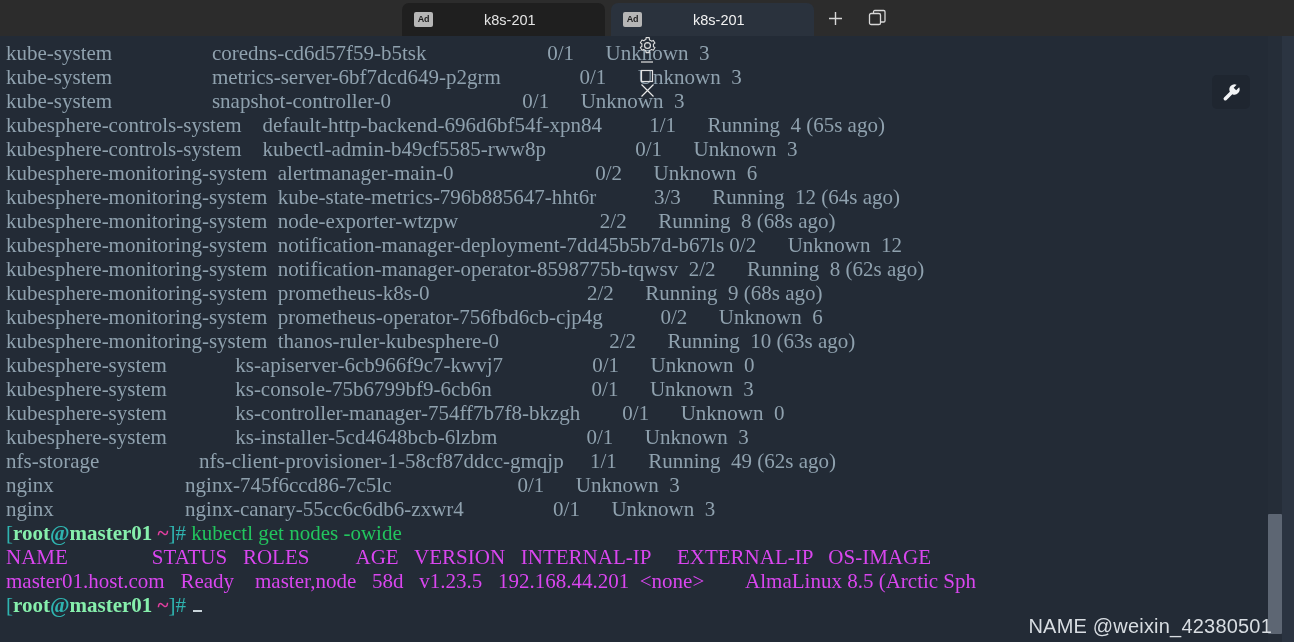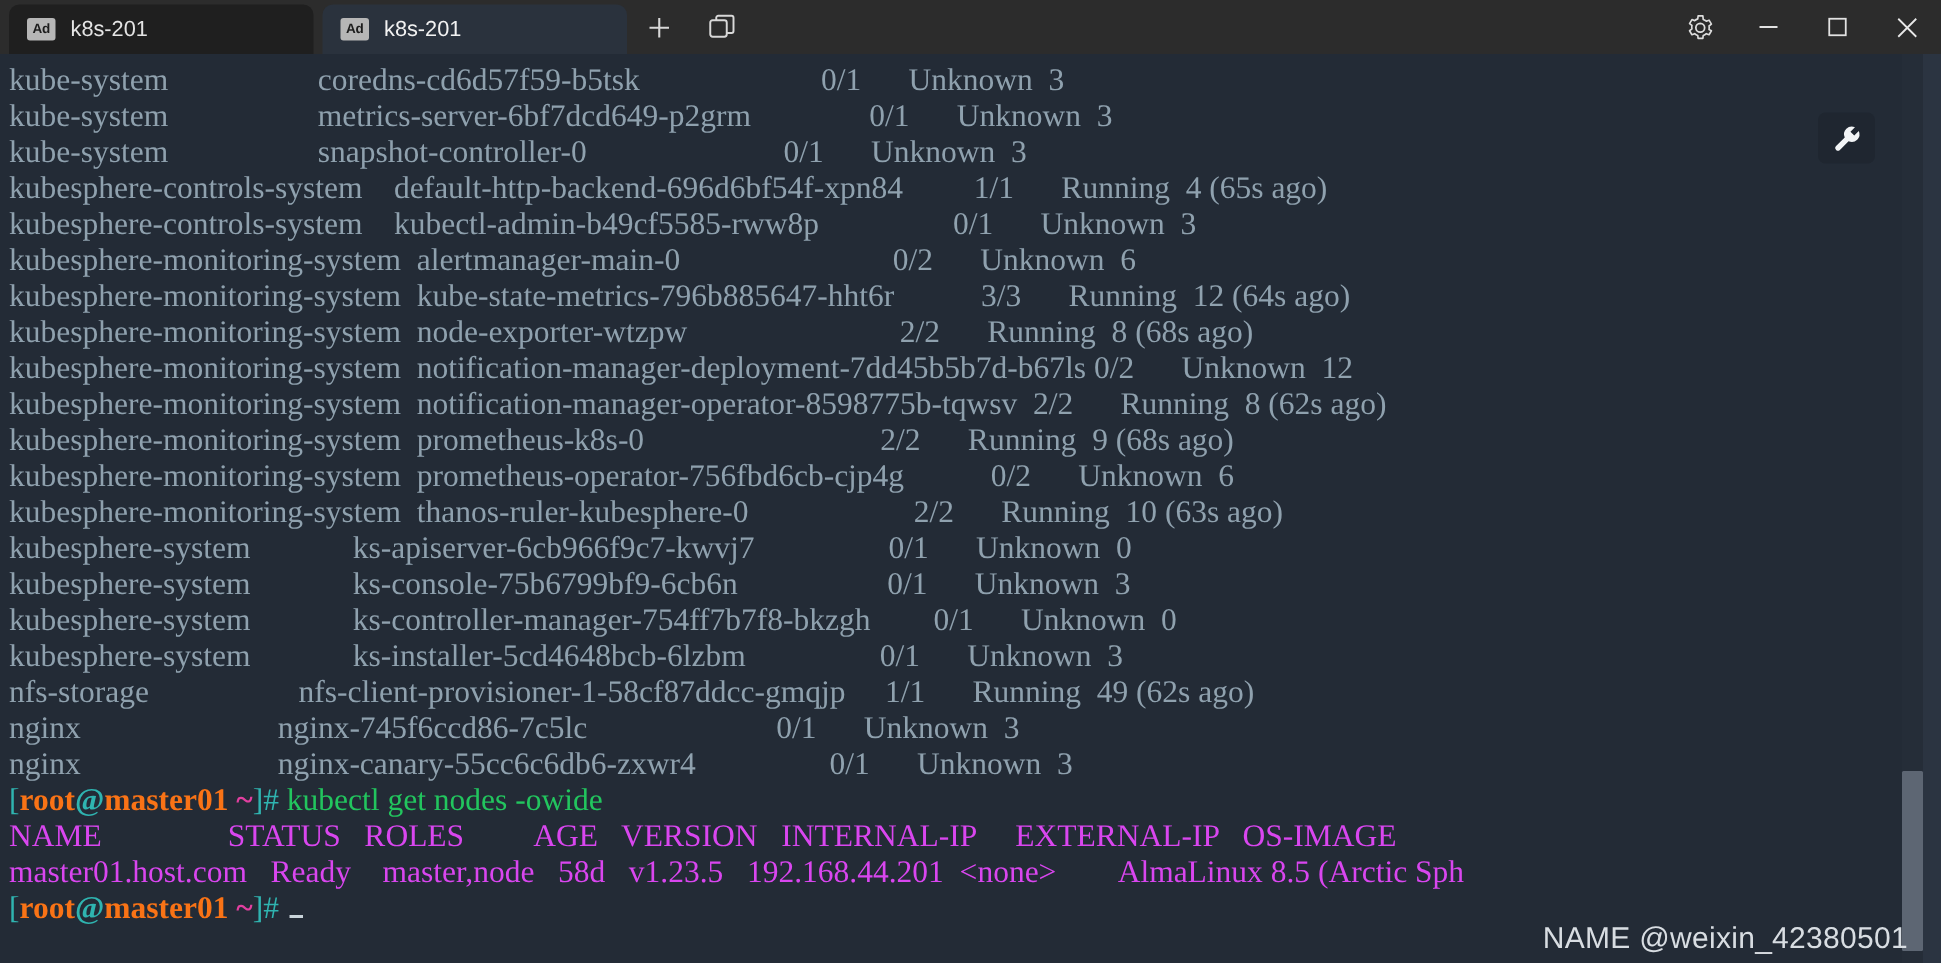--- a/index.html
+++ b/index.html
@@ -18,22 +18,23 @@
   }
 
   
   .titlebar {
     position: absolute;
     top: 0; left: 0;
     width: 1294px;
     height: 36px;
     background: #2c2c2c;
     display: flex;
-    align-items: flex-end;
+    align-items: center;
     z-index: 20;
+    flex-direction: column;
   }
   .tabstrip {
     display: flex;
     align-items: flex-end;
     height: 36px;
   }
   .tab {
     height: 33px;
     min-width: 203px;
     box-sizing: border-box;
@@ -57,21 +58,21 @@
     background: #b6b6b6;
     color: #1d1d1d;
     border-radius: 2px;
     font-family: "Liberation Sans", sans-serif;
     font-size: 9px;
     font-weight: bold;
     line-height: 15px;
     text-align: center;
     letter-spacing: -0.2px;
   }
-  .tab-label { white-space: nowrap; }
+  .tab-label { white-space: nowrap; margin-left: 41px; }
 
   .tb-btn {
     width: 42px; height: 36px;
     display: flex; align-items: center; justify-content: center;
     color: #d8d8d8;
   }
   .tb-btn svg { display: block; }
 
   .tb-spacer { flex: 1 1 auto; height: 36px; }
 
@@ -98,21 +99,21 @@
     line-height: 24px;
     color: #93a1ad;
     white-space: pre;
   }
   .line { height: 24px; }
 
   .c-ns    { color: #8fa1ae; }
   .c-txt   { color: #d946ef; }
   .c-white { color: #22c55e; }
   .c-bracket { color: #2fb4b0; }
-  .c-user  { color: #f97316; font-weight: bold; }
+  .c-user  { color: #86efac; font-weight: bold; }
   .c-at    { color: #2fb4b0; font-weight: bold; }
   .c-tilde { color: #e23fa0; font-weight: bold; }
 
   .cursor {
     display: inline-block;
     width: 9px;
     border-bottom: 2px solid #c9d4da;
     vertical-align: baseline;
     margin-left: 2px;
     height: 14px;

